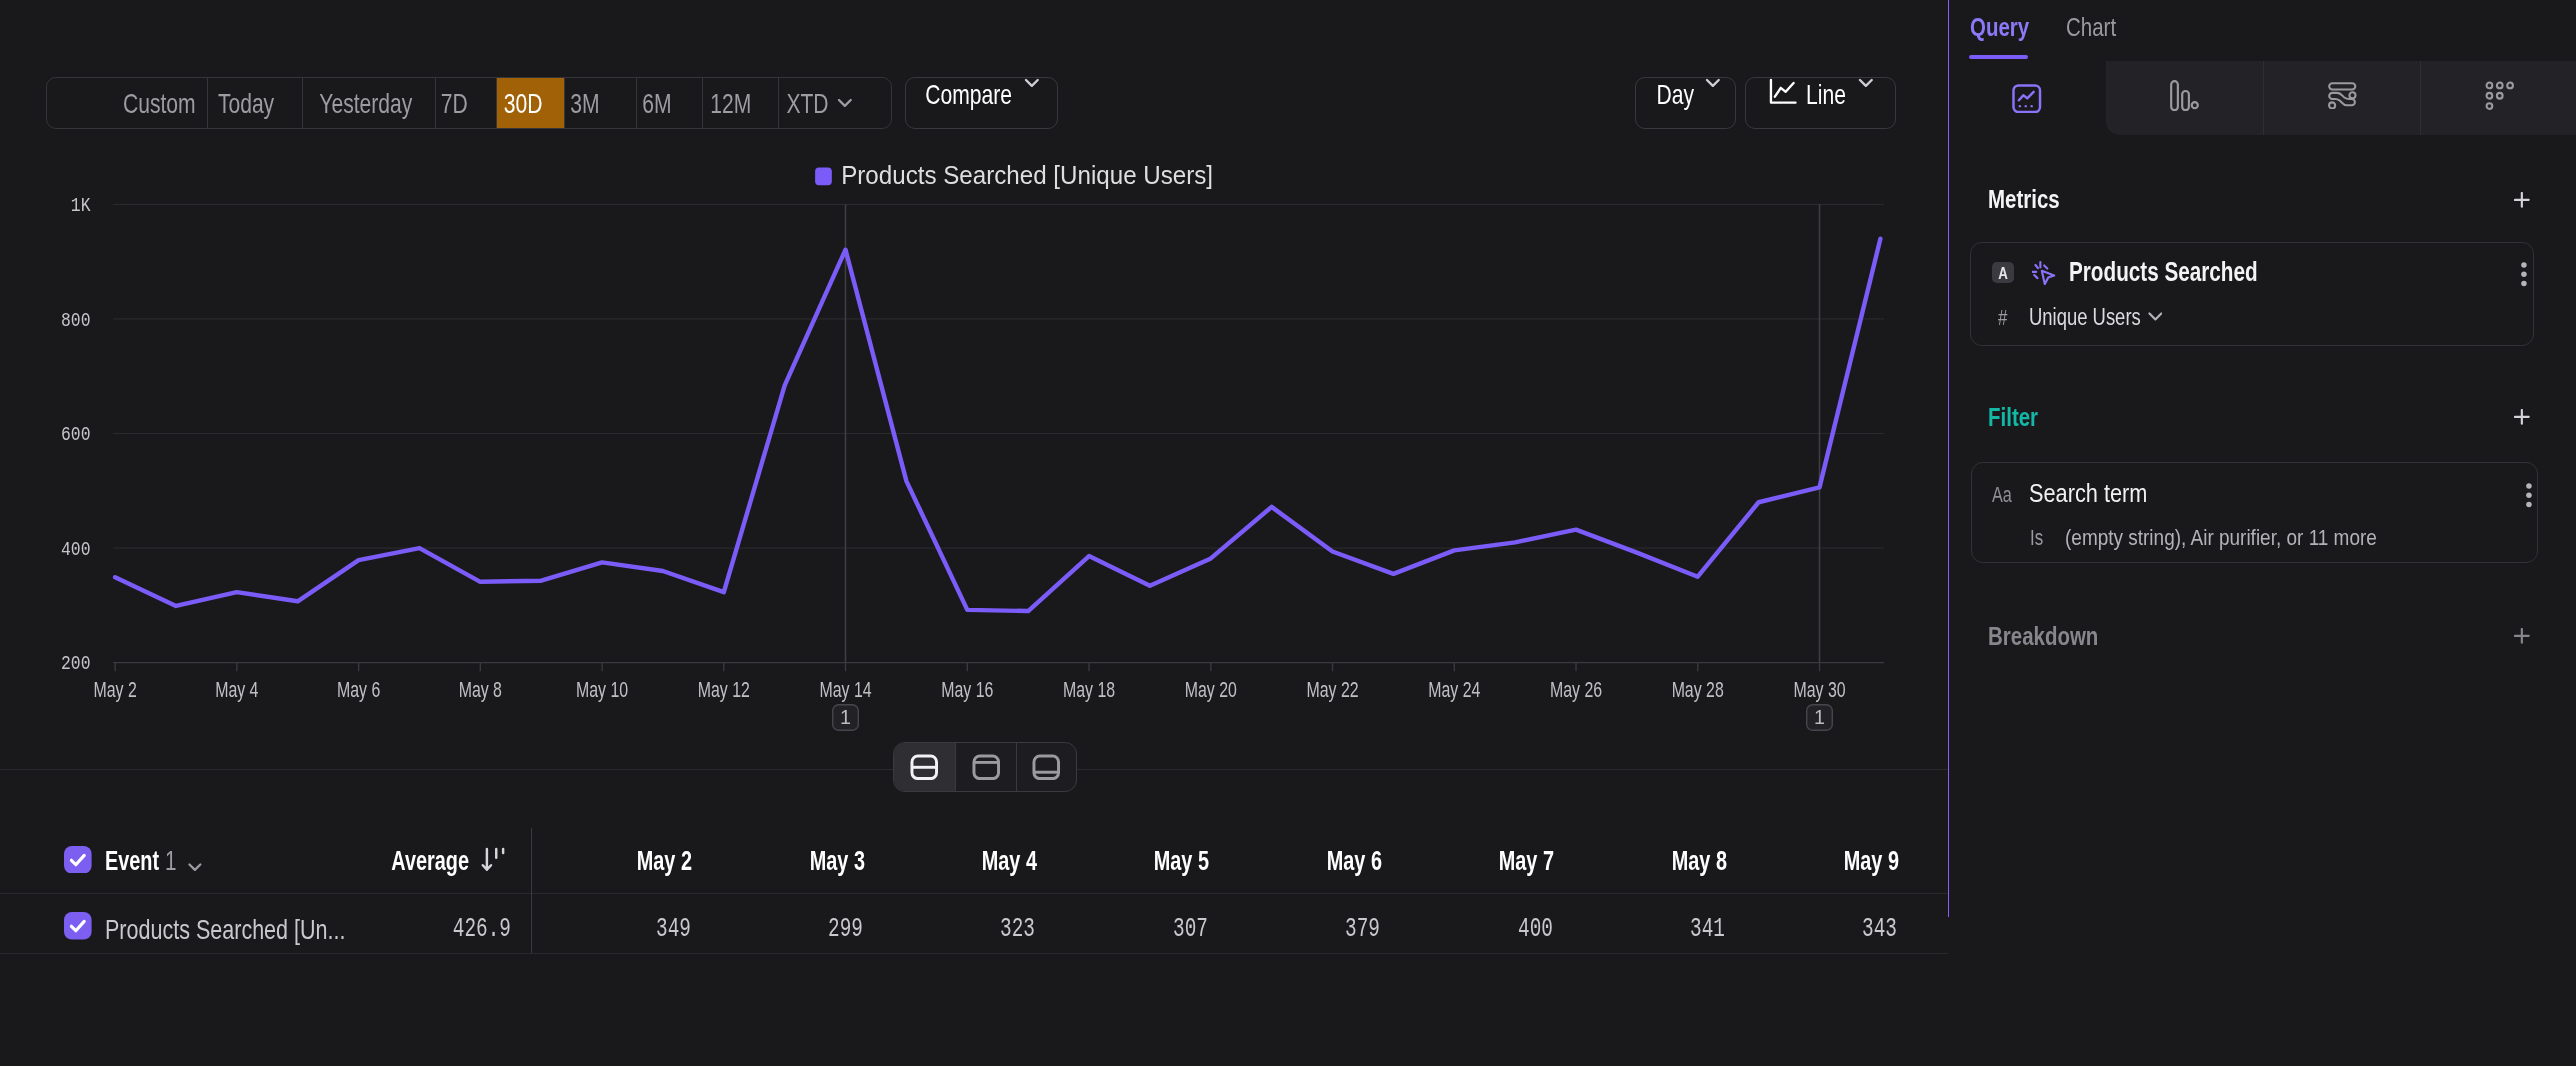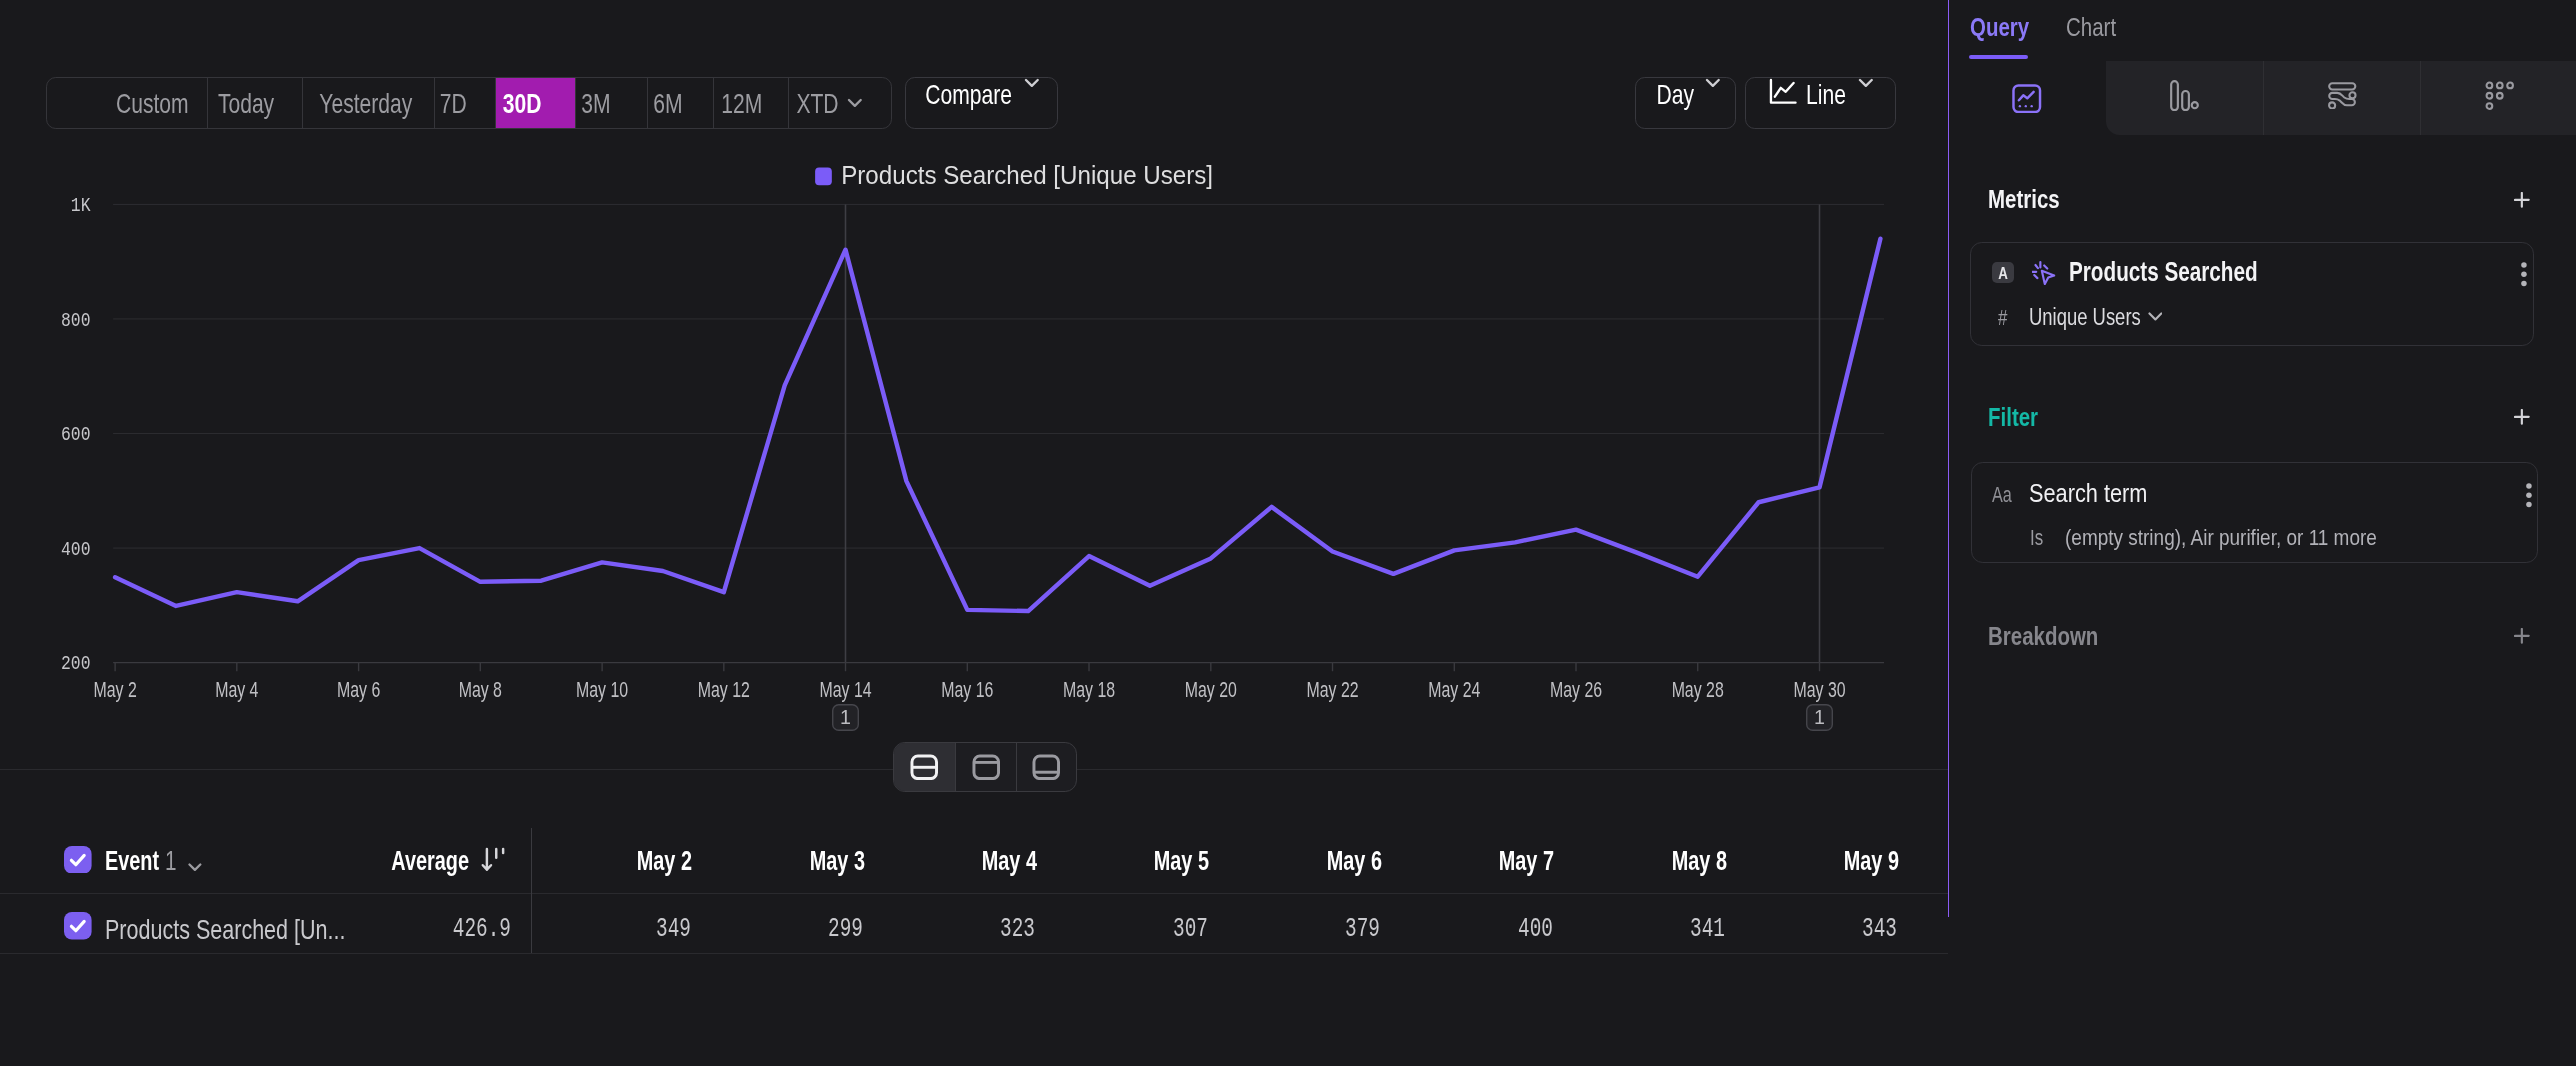--- a/index.html
+++ b/index.html
@@ -11,40 +11,40 @@
   .btn { position:absolute; top:77px; height:52px; border:1px solid #38383e; border-radius:9.8px;
          display:flex; align-items:flex-start; justify-content:center; color:#fff; font-size:28.5px; }
   .seg { display:flex; align-items:center; justify-content:flex-start; height:100%; color:#9c9ca1; font-size:28.5px; border-left:1px solid #35353a; }
   .seg.first { border-left:none; }
   svg { display:block; }
 </style>
 </head>
 <body>
 
 <div class="abs" style="left:46px; top:77px; width:846px; height:52px; border:1px solid #35353a; border-radius:9.8px; display:flex; overflow:hidden;">
-  <div class="seg first" style="width:160px; justify-content:center; padding-left:21.6px;gap:38px;">
+  <div class="seg first" style="width:160px; justify-content:flex-start; padding-left:21.6px;gap:38px;">
     <svg width="28.5" height="32" viewBox="0 0 29 33" fill="none" stroke="#9c9ca1" stroke-width="2.6">
       <rect x="2.5" y="5.5" width="24" height="24" rx="6"></rect>
       <line x1="9" y1="2" x2="9" y2="9" stroke-linecap="round"></line>
       <line x1="20" y1="2" x2="20" y2="9" stroke-linecap="round"></line>
       <line x1="2.5" y1="13.5" x2="26.5" y2="13.5"></line>
       <rect x="8" y="18.5" width="5.5" height="5.5"></rect>
     </svg>
     <span class="sxl" style="margin-left:16.7px; transform:scaleX(0.74);">Custom</span>
   </div>
   <div class="seg" style="width:95px;">
       <span class="sx">Today</span>
     </div>
   <div class="seg" style="width:133px;">
       <span class="sx">Yesterday</span>
     </div>
   <div class="seg" style="width:61px;">
       <span class="sx">7D</span>
     </div>
-  <div class="seg" style="width:80px; background:#a21caf; color:#fff; font-weight:700;">
+  <div class="seg" style="width:68px; background:#a16207; color:#fff; font-weight:400;">
       <span class="sx">30D</span>
     </div>
   <div class="seg" style="width:72px;">
       <span class="sx">3M</span>
     </div>
   <div class="seg" style="width:66px;">
       <span class="sx">6M</span>
     </div>
   <div class="seg" style="width:76px;">
       <span class="sx">12M</span>

